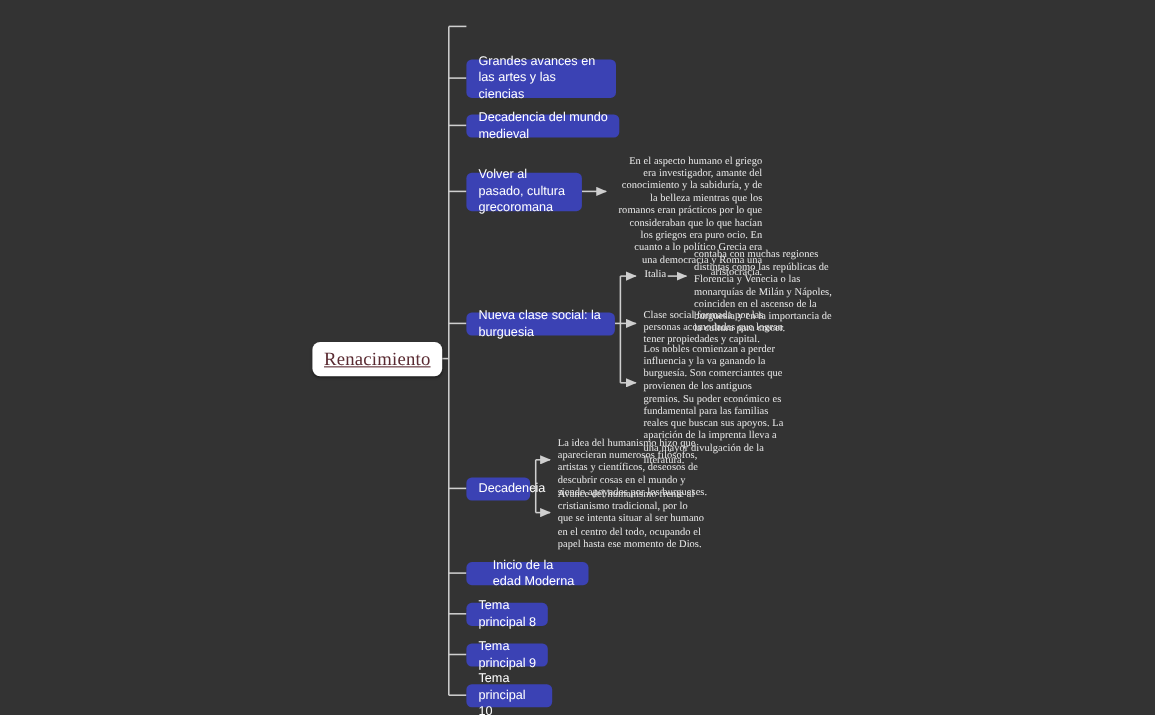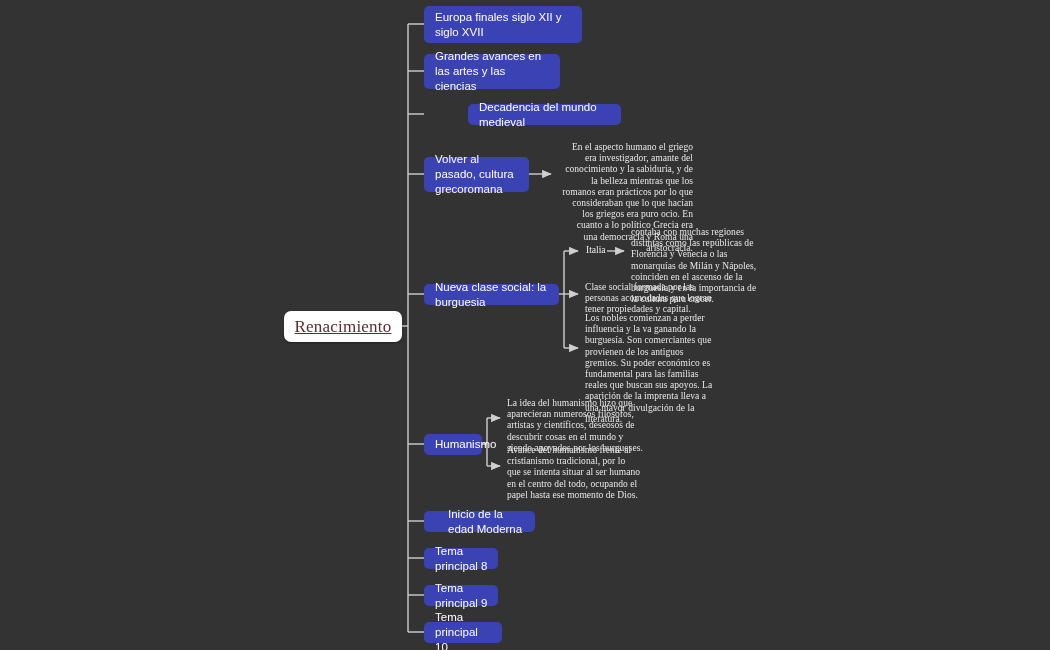--- a/index.html
+++ b/index.html
@@ -113,42 +113,39 @@
     <path d="M482,444 L487,444" stroke="#cfcfcf" stroke-width="1.4" fill="none"></path>
     <path d="M487,418 L487,466" stroke="#cfcfcf" stroke-width="1.4" fill="none"></path>
     <path d="M487,418 L500,418" stroke="#cfcfcf" stroke-width="1.4" fill="none" marker-end="url(#arrowhead)"></path>
     <path d="M487,466 L500,466" stroke="#cfcfcf" stroke-width="1.4" fill="none" marker-end="url(#arrowhead)"></path>
   </svg>
 
   <div class="node root-node" style="left:284px; top:311px; width:118px; height:31px;">
     <span>Renacimiento</span>
   </div>
 
-  <div class="node topic-node" style="left:424px; top:6px; width:158px; height:37px;">
-    <span>Europa finales siglo XII y siglo XVII</span>
-  </div>
 
   <div class="node topic-node" style="left:424px; top:54px; width:136px; height:35px;">
     <span>Grandes avances en las artes y las ciencias</span>
   </div>
 
-  <div class="node topic-node" style="left:424px; top:104px; width:153px; height:21px;margin-left:44px;">
+  <div class="node topic-node" style="left:424px; top:104px; width:139px; height:21px;">
     <span>Decadencia del mundo medieval</span>
   </div>
 
   <div class="node topic-node" style="left:424px; top:157px; width:105px; height:35px;">
     <span>Volver al pasado, cultura grecoromana</span>
   </div>
 
   <div class="node topic-node" style="left:424px; top:284px; width:135px; height:21px;">
     <span>Nueva clase social: la burguesia</span>
   </div>
 
   <div class="node topic-node" style="left:424px; top:434px; width:58px; height:21px;">
-    <span>Humanismo</span>
+    <span>Decadencia</span>
   </div>
 
   <div class="node topic-node" style="left:424px; top:511px; width:111px; height:21px;padding-left:24px;">
     <span>Inicio de la edad Moderna</span>
   </div>
 
   <div class="node topic-node" style="left:424px; top:548px; width:74px; height:21px;">
     <span>Tema principal 8</span>
   </div>
 

